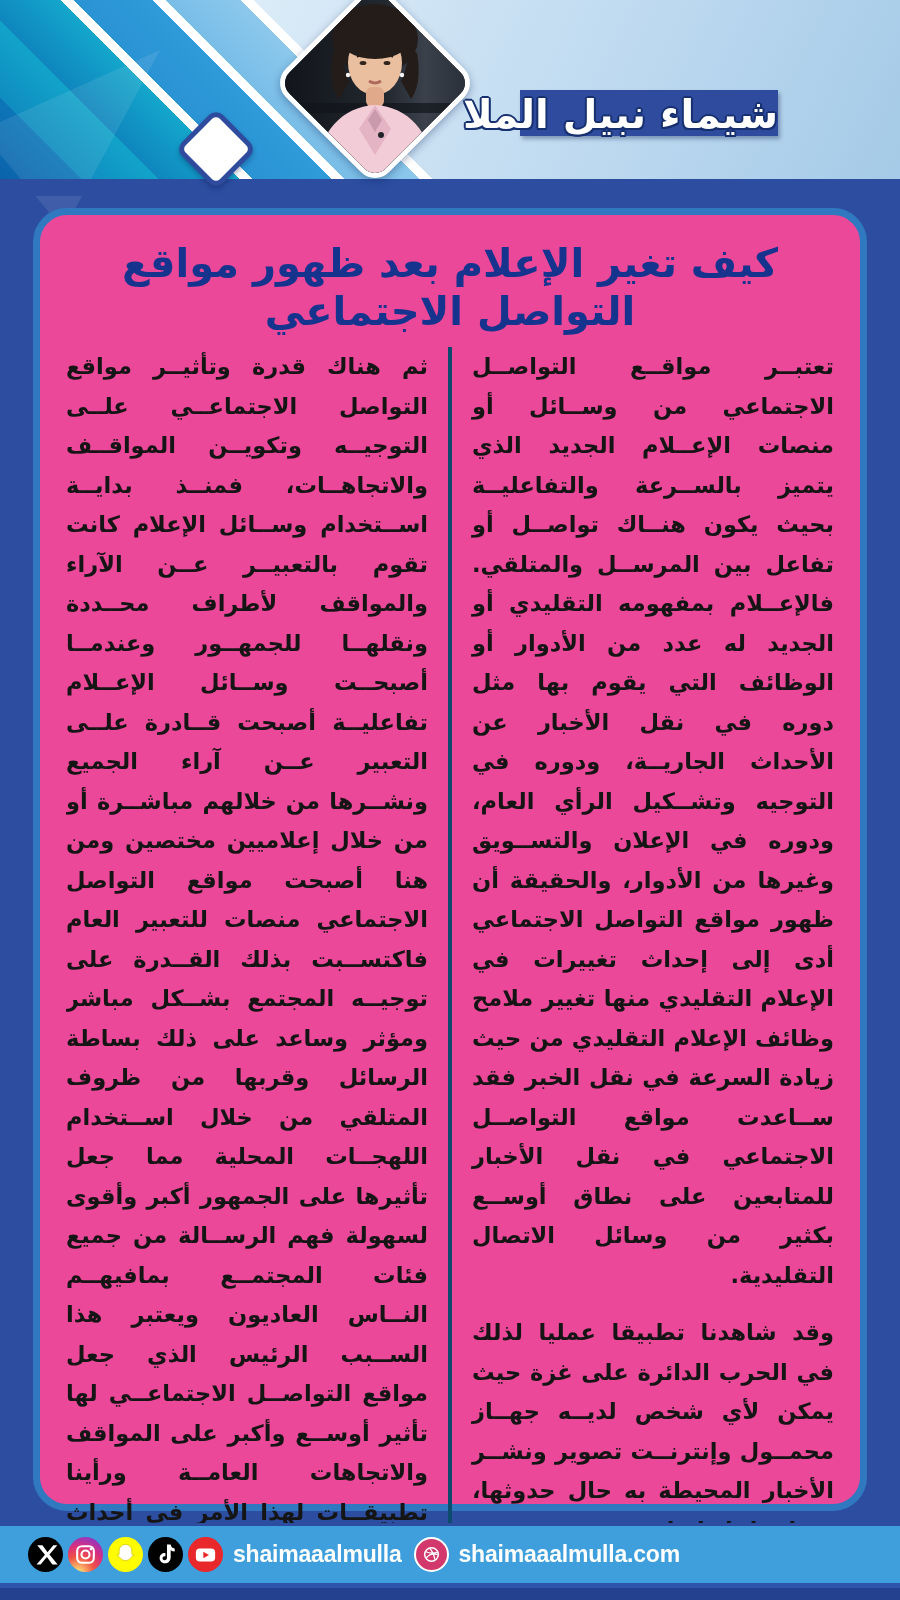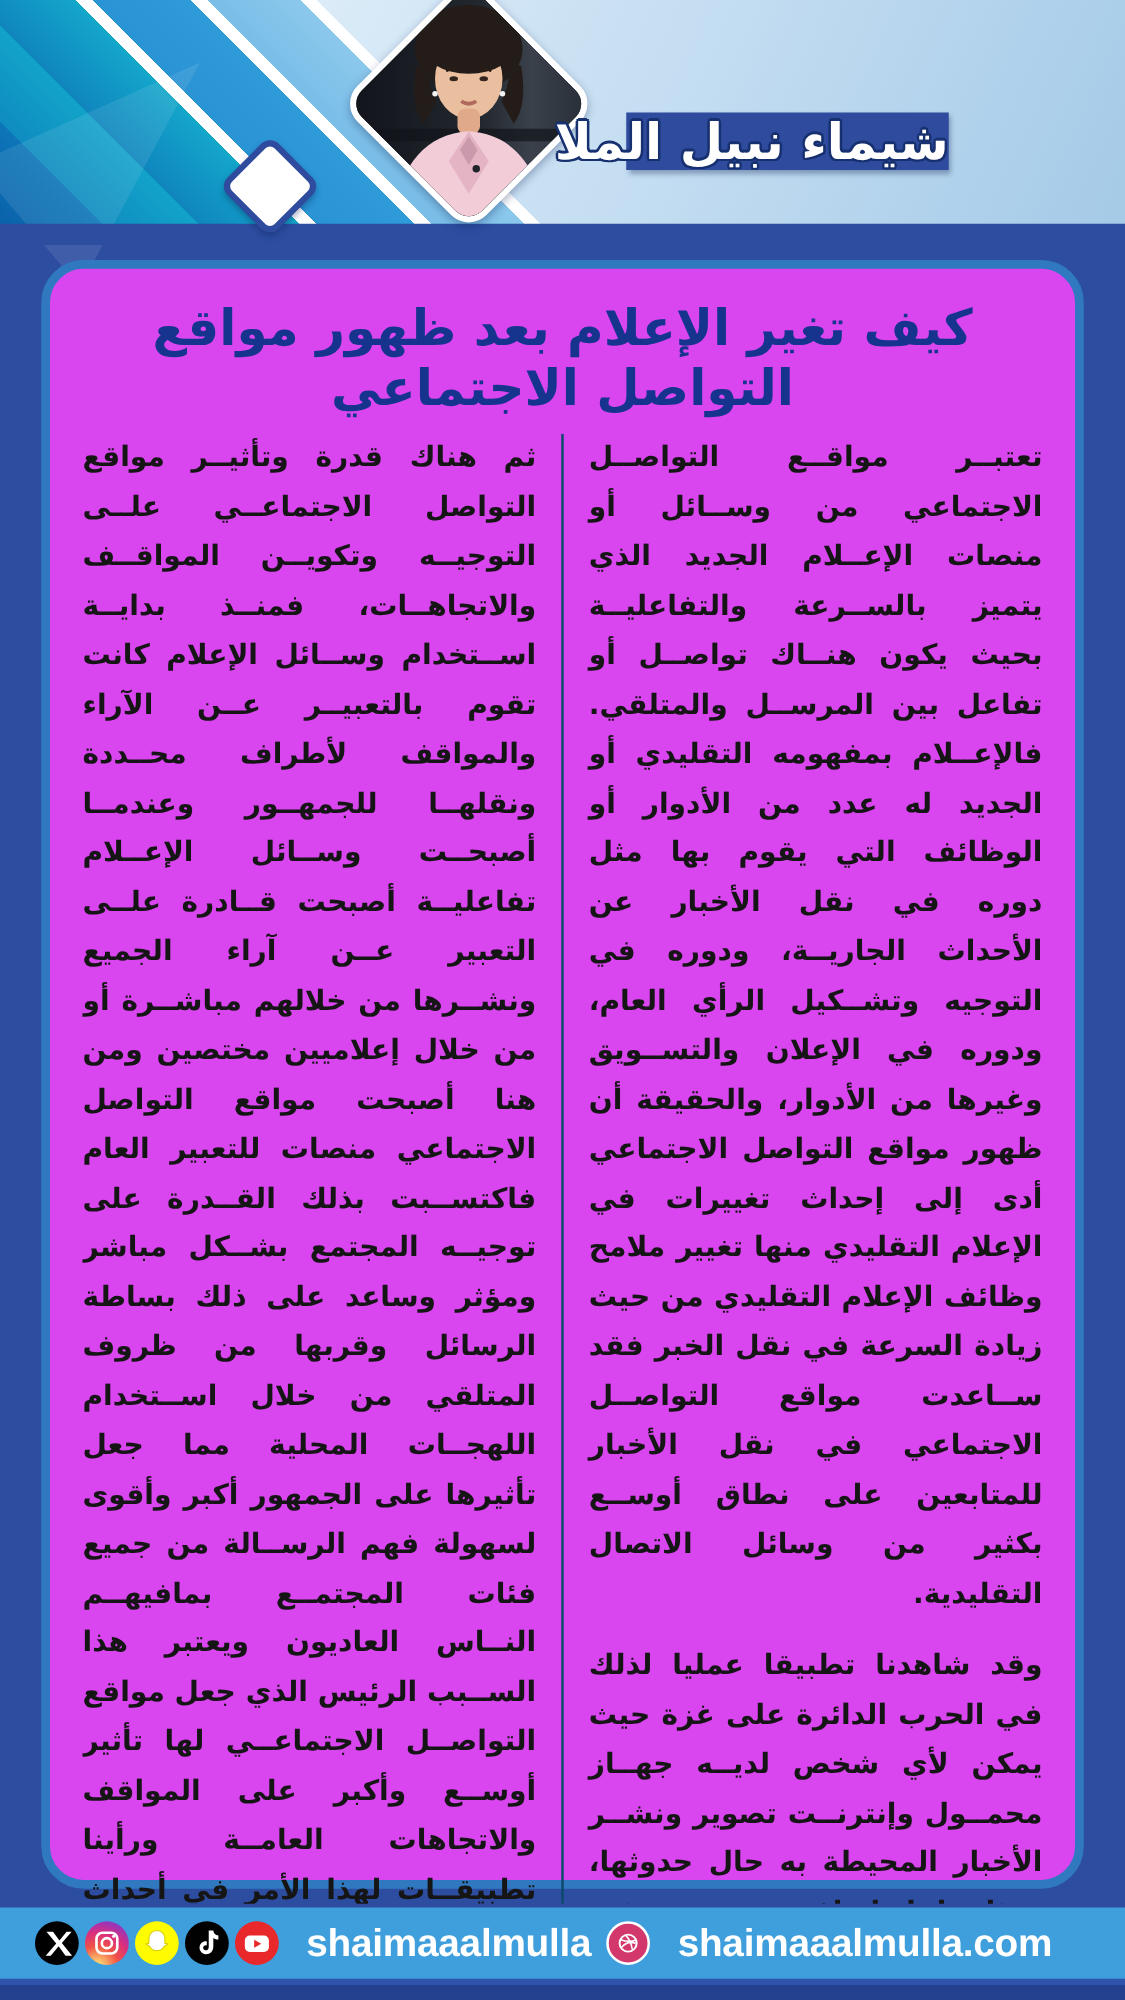--- a/index.html
+++ b/index.html
@@ -47,54 +47,54 @@
     transform: rotate(45deg); border: 5px solid #ffffff; border-radius: 20px;
     overflow: hidden; z-index: 2; background: #15171c;
     box-shadow: 2px 2px 8px rgba(10,30,80,.35);
   }
   .photo-inner {
     position: absolute; left: 50%; top: 50%; width: 200px; height: 200px;
     margin: -100px 0 0 -100px; transform: rotate(-45deg);
   }
   .photo-inner svg { width: 200px; height: 200px; display: block; }
 
-  .name-banner { position: absolute; left: 501px; top: 52px; width: 258px; height: 90px; z-index: 2; }
+  .name-banner { position: absolute; left: 520px; top: 52px; width: 258px; height: 90px; z-index: 2; }
   .banner-rect {
     position: absolute; left: 0; bottom: 6px; width: 258px; height: 46px;
     background: #2e4b9e; box-shadow: 2px 3px 4px rgba(10,30,80,.35);
   }
   .banner-text {
     position: absolute; left: 0; right: 0; bottom: 8px; text-align: center;
     direction: rtl; font-size: 40px; font-weight: bold; color: #ffffff; line-height: 1;
     text-shadow: 2px 0 0 #17306f, -2px 0 0 #17306f, 0 2px 0 #17306f, 0 -2px 0 #17306f,
                  1.5px 1.5px 0 #17306f, -1.5px -1.5px 0 #17306f, 1.5px -1.5px 0 #17306f, -1.5px 1.5px 0 #17306f;
     white-space: nowrap;
   }
 
   .logo { position: absolute; right: 10px; top: 12px; width: 150px; height: 172px; text-align: center; z-index: 2; }
   .logo svg { width: 118px; height: 132px; display: block; margin: 0 auto; }
   .logo-caption { direction: rtl; font-size: 17px; font-weight: bold; color: #3a70b5; margin-top: 3px; }
 
   
   .article {
     position: absolute; left: 33px; top: 208px; width: 834px; height: 1303px;
-    background: #d946ef; border: 7px solid #3079c0; border-radius: 34px;
+    background: #ec4899; border: 7px solid #3079c0; border-radius: 34px;
     padding: 16px 26px 18px;
   }
   .article-title {
     margin: 8px 0 12px; direction: rtl; text-align: center;
     font-size: 40px; line-height: 1.2; font-weight: bold; color: #16338e;
   }
   .columns { direction: rtl; display: flex; height: 1176px; overflow: hidden; }
   .column { flex: 1 1 0; text-align: justify; text-justify: inter-word; min-width: 0; }
   .column p {
     margin: 0 0 18px; font-size: 22.5px; font-weight: bold;
     line-height: 39.5px; color: #151515;
   }
-  .col-first  { border-left: 2px solid #0c4a6e; padding-left: 20px; }
+  .col-first  { border-left: 4px solid #0c4a6e; padding-left: 20px; }
   .col-second { padding-right: 20px; }
 
   
   .footer-band {
     position: absolute; left: 0; bottom: 12px; width: 900px; height: 62px;
     background: #3f9fdd; border-bottom: 5px solid #2e55ab;
   }
   .footer-bottom-strip { position: absolute; left: 0; bottom: 0; width: 100%; height: 12px; background: #24418f; }
   .footer-row {
     direction: ltr; display: flex; align-items: center; height: 100%;
@@ -108,22 +108,22 @@
   .icon-circle svg { width: 35px; height: 35px; display: block; }
   .ring { border: 2px solid #ffffff; }
   .bg-x        { background: #000000; }
   .bg-insta    { background: radial-gradient(circle at 28% 105%, #fed373 8%, #f15245 38%, #d92e7f 62%, #9b36b7 82%, #515ecf 100%); }
   .bg-snap     { background: #fffb00; }
   .bg-tiktok   { background: #010101; }
   .bg-youtube  { background: #e8282b; }
   .bg-facebook { background: #3a5fad; }
   .bg-dribbble { background: #d2386c; }
   .handle {
-    color: #ffffff; font-weight: bold; font-size: 31px; letter-spacing: -0.2px;
-    font-family: "Liberation Sans", sans-serif; white-space: nowrap; margin-left: 17px;
+    color: #ffffff; font-weight: bold; font-size: 23px; letter-spacing: -0.2px;
+    font-family: "Liberation Sans", sans-serif; white-space: nowrap; margin-left: 5px;
   }
 </style>
 </head>
 <body>
 
 <div class="page">
 
   <header class="header">
     <div class="header-stripes"></div>
     <div class="header-facet"></div>

